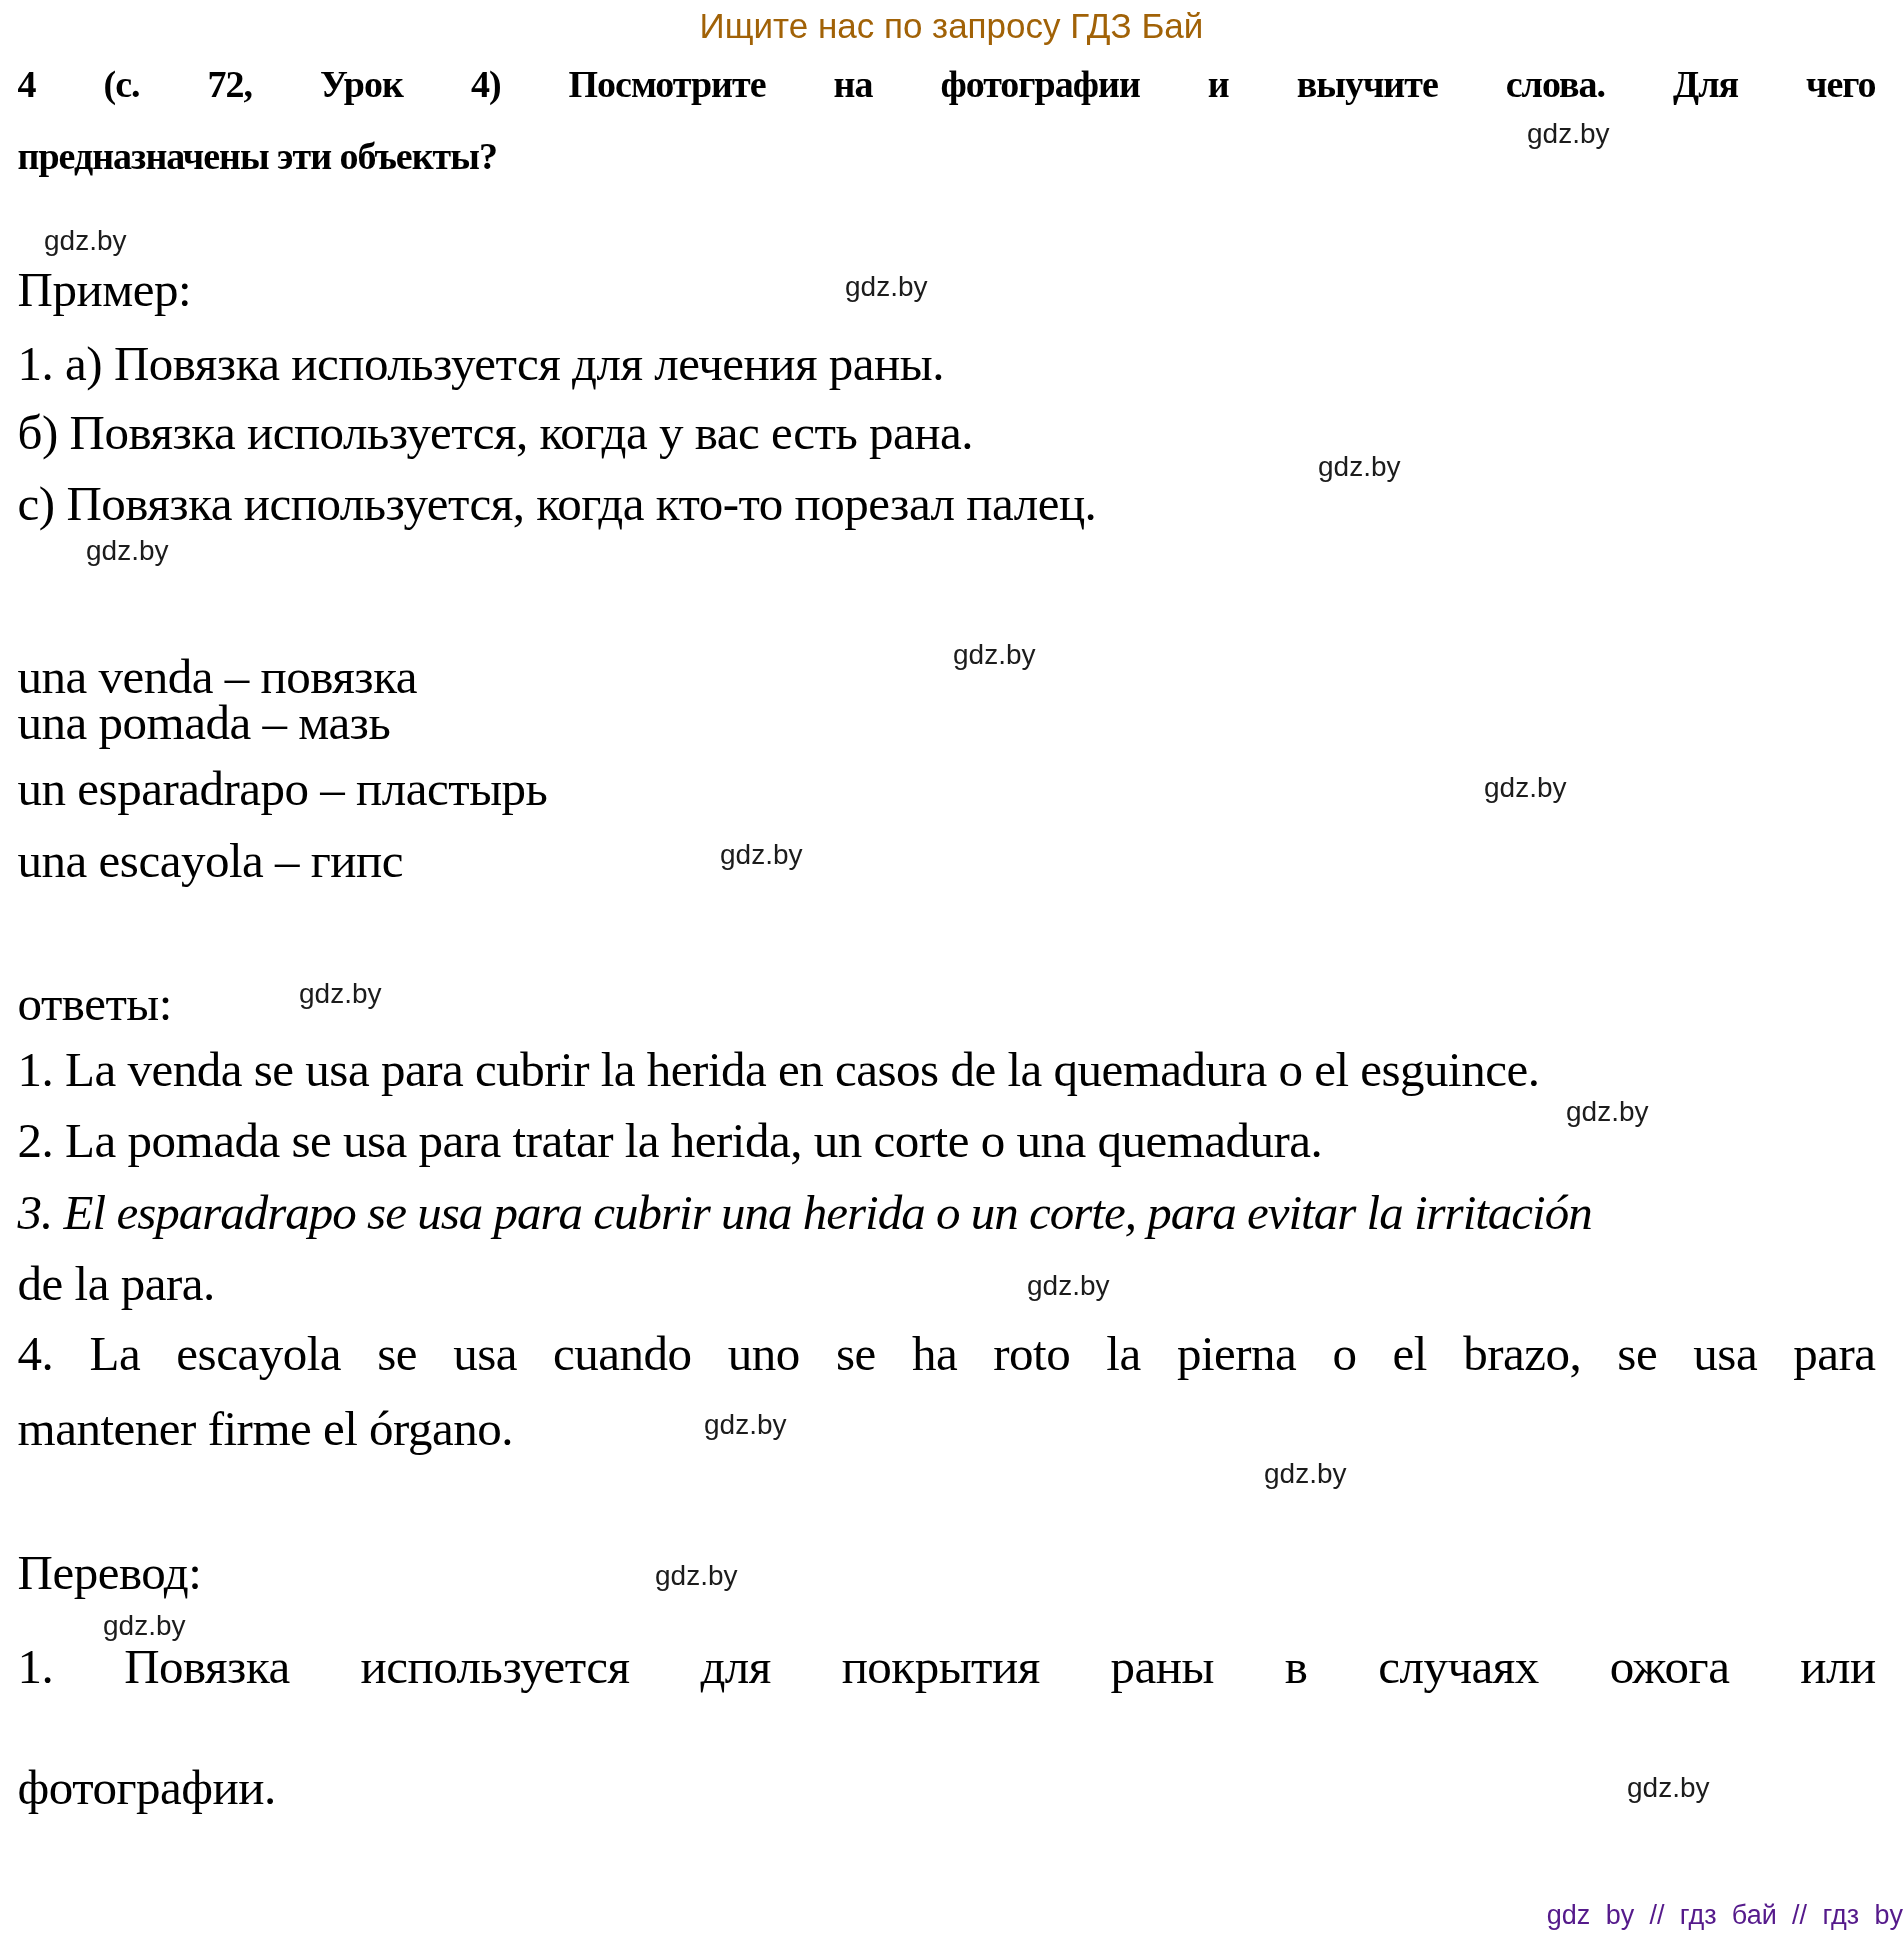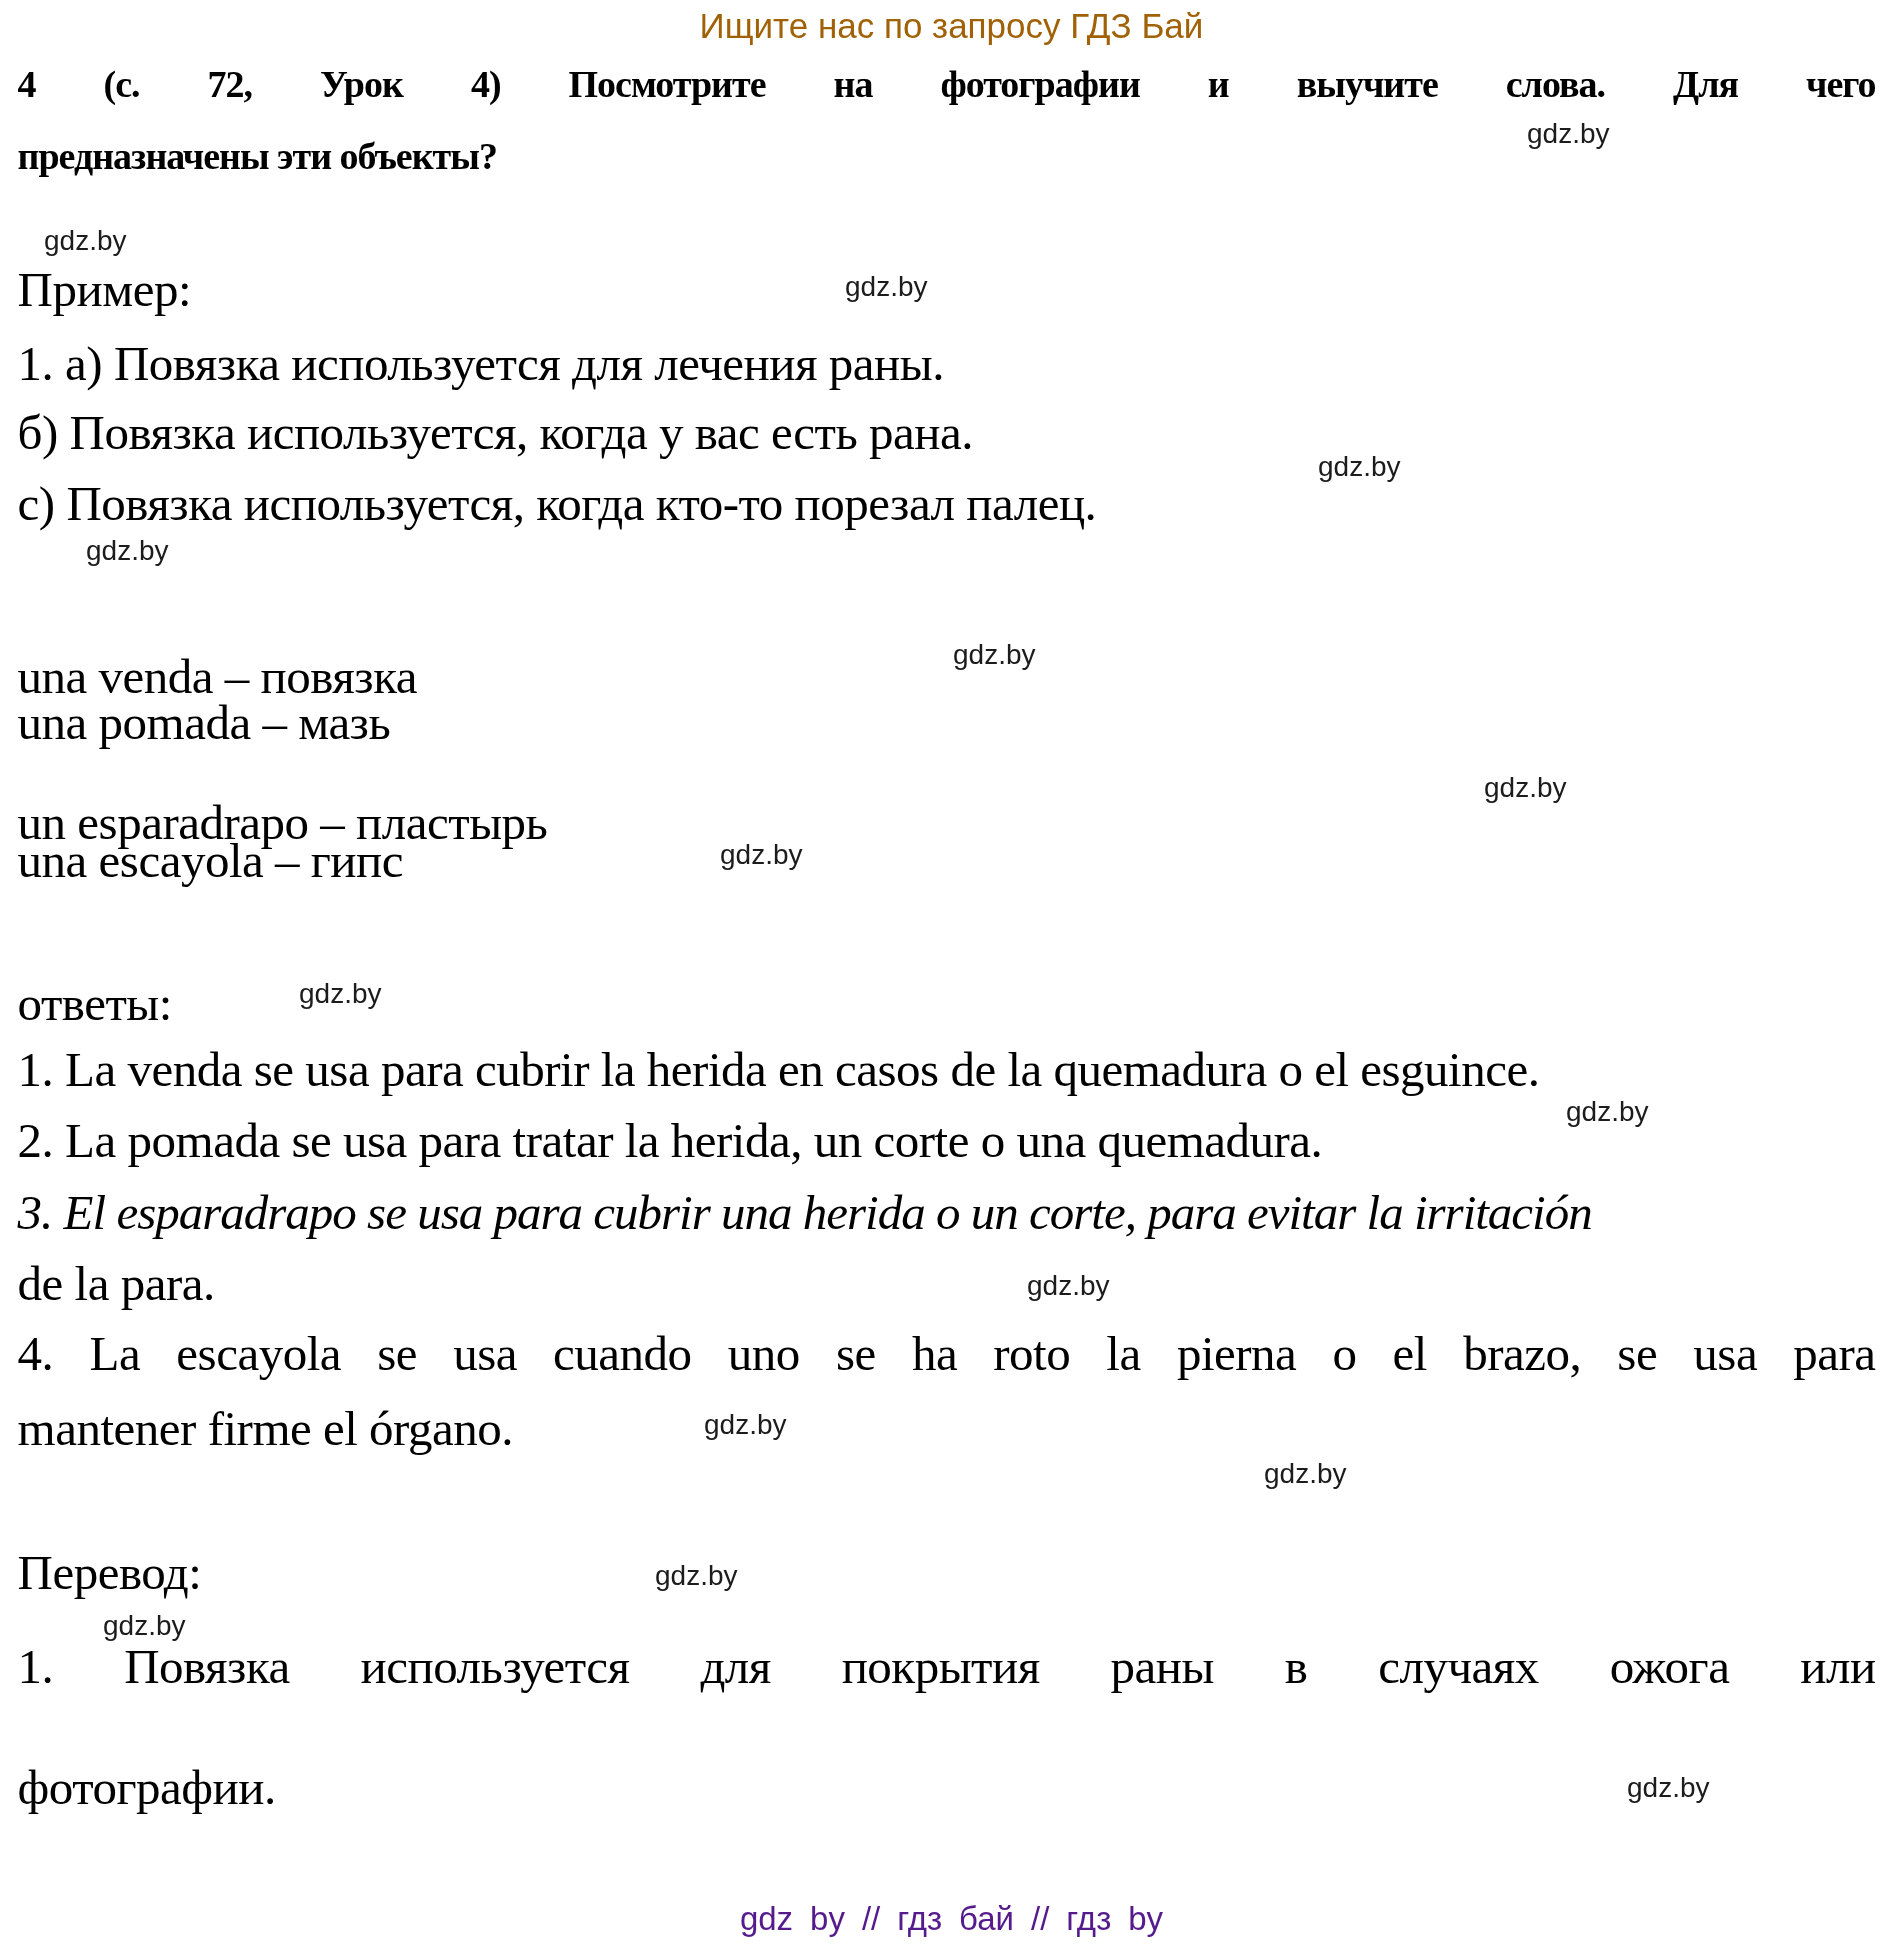--- a/index.html
+++ b/index.html
@@ -45,37 +45,37 @@
     position: absolute;
     top: 5.9px; left: 0; right: 0;
     text-align: center;
     font-family: "Liberation Sans", sans-serif;
     font-size: 35px;
     color: #a16207;
   }
   .footer {
     position: absolute;
     top: 1900px; left: 0; right: 0;
-    text-align: center;
+    text-align: right;
     font-family: "Liberation Sans", sans-serif;
-    font-size: 33px;
+    font-size: 27px;
     word-spacing: 7.8px;
     color: #551a8b;
   }
 
   
   .t1    { top: 63px; }
   .t2    { top: 135px; }
   .ex-h  { top: 263px; }
   .ex-a  { top: 337px; }
   .ex-b  { top: 406px; }
   .ex-c  { top: 477px; }
   .v1    { top: 650px; }
   .v2    { top: 696px; }
-  .v3    { top: 796px; font-family: Liberation Serif, serif; }
+  .v3    { top: 762px; font-family: Liberation Serif, serif; }
   .v4    { top: 834px; }
   .an-h  { top: 977px; }
   .an-1  { top: 1043px; }
   .an-2  { top: 1114px; }
   .an-3a { top: 1186px; letter-spacing: -1px; font-style: italic; }
   .an-3b { top: 1257px; }
   .an-4a { top: 1327px; }
   .an-4b { top: 1402px; }
   .tr-h  { top: 1546px; }
   .tr-1a { top: 1624px; margin-top: 16px; }

